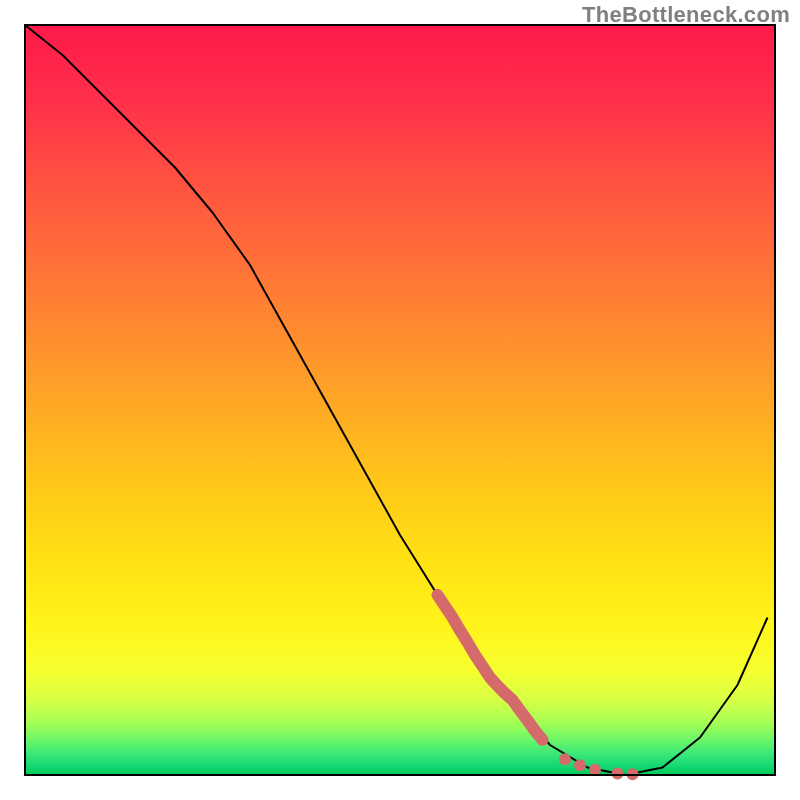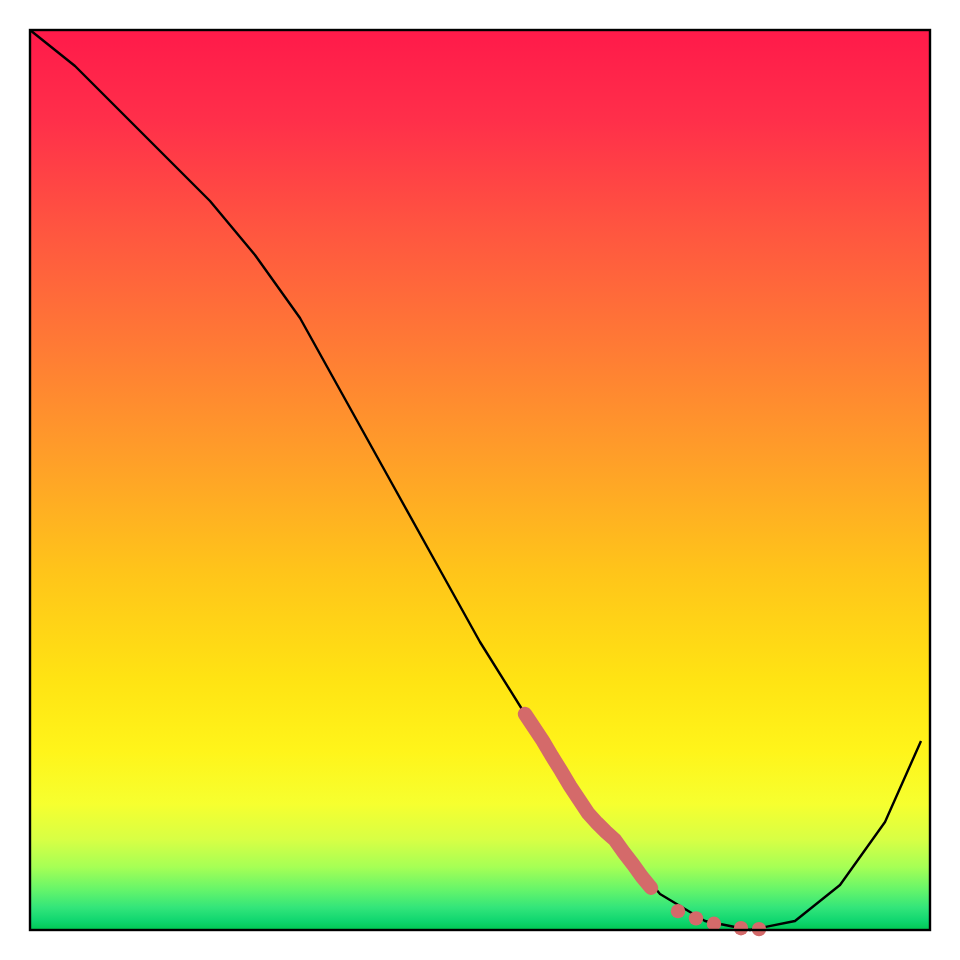--- a/index.html
+++ b/index.html
@@ -26,20 +26,21 @@
     letter-spacing: 0.3px;
   }
   svg {
     display: block;
   }
 </style>
 </head>
 <body>
 
 <div class="chart-wrap">
+  <div class="watermark">TheBottleneck.com</div>
   <svg id="chart-svg" width="800" height="800" viewBox="0 0 800 800">
       <defs>
         <linearGradient id="bg-grad" x1="0" y1="0" x2="0" y2="1">
           <stop offset="0%" stop-color="#ff1a4a"></stop>
           <stop offset="10%" stop-color="#ff2f4a"></stop>
           <stop offset="22%" stop-color="#ff5540"></stop>
           <stop offset="35%" stop-color="#ff7a35"></stop>
           <stop offset="48%" stop-color="#ffa028"></stop>
           <stop offset="60%" stop-color="#ffc41a"></stop>
           <stop offset="72%" stop-color="#ffe313"></stop>

